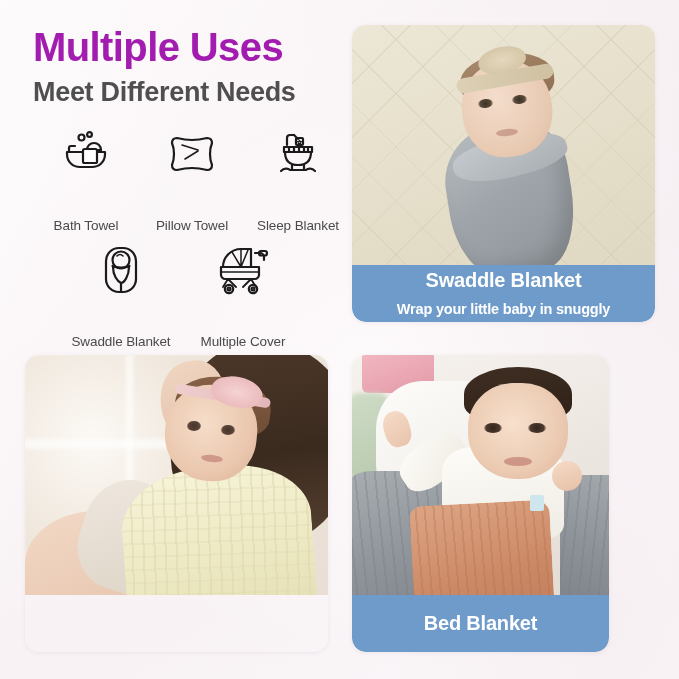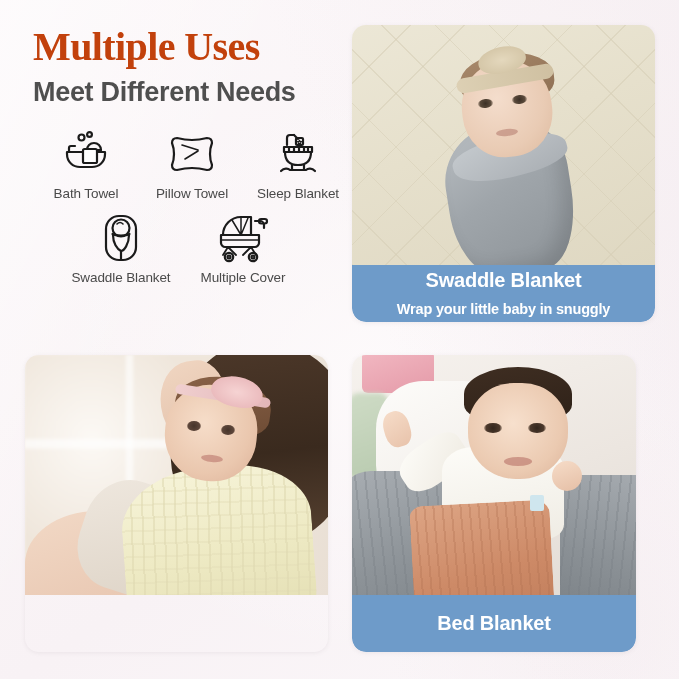--- a/index.html
+++ b/index.html
@@ -40,25 +40,24 @@
   .info-col {
     position: absolute;
     left: 0; top: 0;
     width: 352px; height: 352px;
     padding: 26px 0 0 33px;
   }
 
   .title-main {
     font-size: 40px;
     font-weight: bold;
-    color: #c2410c;
+    color: #a21caf;
     letter-spacing: -0.6px;
     line-height: 1.06;
     white-space: nowrap;
-    font-family: Liberation Serif, serif;
   }
   .title-sub {
     font-size: 27px;
     font-weight: bold;
     color: #4f4f4f;
     letter-spacing: -0.3px;
     line-height: 1.2;
     margin-top: 8px;
     white-space: nowrap;
   }
@@ -70,20 +69,21 @@
   .icon-grid-row.row2 {
     margin-top: 10px;
     padding-left: 27px;
   }
 
   .icon-cell {
     display: flex;
     flex-direction: column;
     align-items: center;
     width: 106px;
+    gap: 32px;
   }
   .icon-cell.wide { width: 122px; }
 
   .icon-art {
     width: 56px;
     height: 54px;
     display: flex;
     align-items: center;
     justify-content: center;
   }
@@ -99,21 +99,21 @@
 
   
   .panel {
     position: absolute;
     border-radius: 14px;
     overflow: hidden;
     box-shadow: 0 1px 4px rgba(120,110,115,0.10);
   }
   .panel-tr { left: 352px; top: 25px;  width: 303px; height: 297px; }
   .panel-bl { left: 25px;  top: 355px; width: 303px; height: 297px; }
-  .panel-br { left: 352px; top: 355px; width: 284px; height: 297px; }
+  .panel-br { left: 352px; top: 355px; width: 257px; height: 297px; }
 
   .photo {
     position: absolute;
     left: 0; top: 0; right: 0;
     height: 240px;
     overflow: hidden;
   }
 
   .caption {
     position: absolute;

